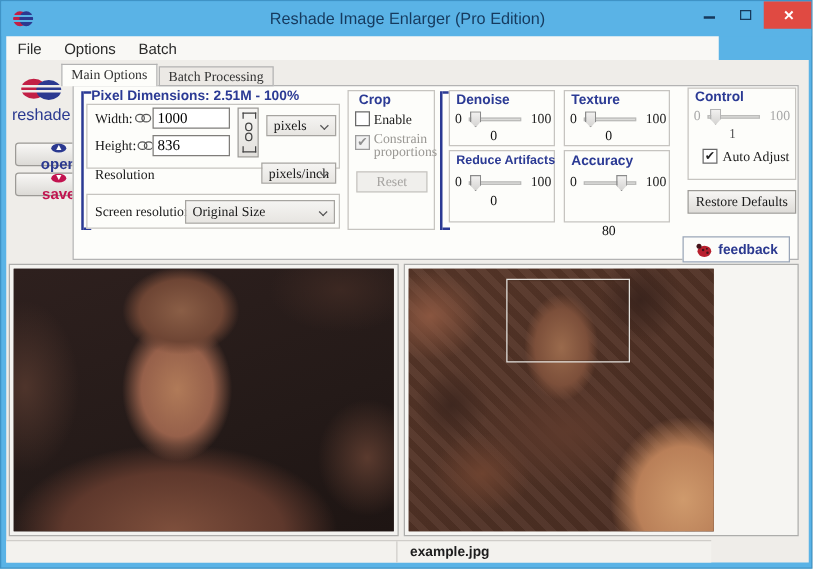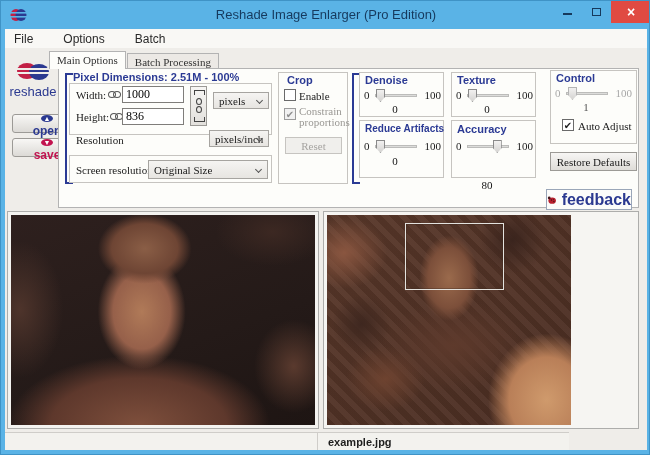--- a/index.html
+++ b/index.html
@@ -11,21 +11,21 @@
   .titlebar { position:absolute; left:0; top:0; width:650px; height:28px; background:#5ab3e6; }
   .app-icon { position:absolute; left:9px; top:7px; }
   .title-text { position:absolute; left:0; top:6px; width:100%; text-align:center; font-size:13px; color:#163a5e; }
   .win-controls { position:absolute; right:0; top:0; height:22px; display:flex; }
   .wc { width:29px; height:22px; display:flex; align-items:center; justify-content:center; cursor:default; }
   .wc-min span { display:block; width:9px; border-bottom:2px solid #16395c; margin-top:4px; }
   .wc-max span { display:block; width:9px; height:8px; border:1.5px solid #16395c; }
   .wc-close { width:40px; background:#e04a42; color:#fff; font-size:14px; font-weight:bold; }
 
   
-  .menubar { position:absolute; left:4px; top:28px; width:642px; height:19px; background:#f9f8f5; display:flex; align-items:center;gap:12px; }
+  .menubar { position:absolute; left:4px; top:28px; width:570px; height:19px; background:#f9f8f5; display:flex; align-items:center; }
   .menu-item { font-size:12px; color:#2a2a2a; padding:0 9px; }
 
   
   .content { position:absolute; left:4px; top:47px; width:642px; height:402px; background:#efede9; }
 
   
   .logo-mark { position:absolute; left:10px; top:15px; width:40px; height:17px; }
   .logo-mark .c { position:absolute; width:20px; height:16px; border-radius:50%; }
   .logo-red  { left:2px; top:0; background:#c21f45; }
   .logo-blue { left:14px; top:1px; background:#2b3990; }
@@ -92,21 +92,21 @@
   .sl-groove { position:absolute; left:0; top:5px; width:100%; height:3px; background:#dcdcda; border:1px solid #bcbcba; }
   .sl-thumb { position:absolute; top:0; width:9px; height:13px; background:linear-gradient(#f2f1f0,#d5d4d2);
               border:1px solid #8a8a8a; clip-path:polygon(0 0,100% 0,100% 62%,50% 100%,0 62%); cursor:pointer; }
   .sl-value { position:absolute; left:0; top:30px; width:70px; text-align:center; font-family:"Liberation Serif",serif; font-size:11px; color:#111; }
   .sl-disabled .sl-min,.sl-disabled .sl-max { color:#a8a8a8; }
   .sl-disabled .sl-thumb { border-color:#b4b4b4; }
 
   
   .feedback-btn { position:absolute; left:541px; top:141px; width:86px; height:21px; background:#fcfcfa; border:1px solid #9aa6b8;
                   display:flex; align-items:center; justify-content:center; gap:5px; z-index:5; cursor:pointer; }
-  .feedback-btn .lbl { font-size:16px; font-weight:bold; color:#2b3990; }
+  .feedback-btn .lbl { font-size:11px; font-weight:bold; color:#2b3990; }
 
   
   .viewport { position:absolute; top:163px; height:218px; border:1px solid #adadab; background:#f4f3f0; padding:3px; }
   .vp-left { left:2px; width:312px; }
   .vp-right { left:318px; width:316px; }
   .img { width:100%; height:100%; }
   .img-zoomed {
     background-color:#23181a;
     background-image:
       radial-gradient(ellipse 60px 45px at 44% 16%, #8a5e46 0%, #6e4534 55%, rgba(40,25,22,0) 78%),

